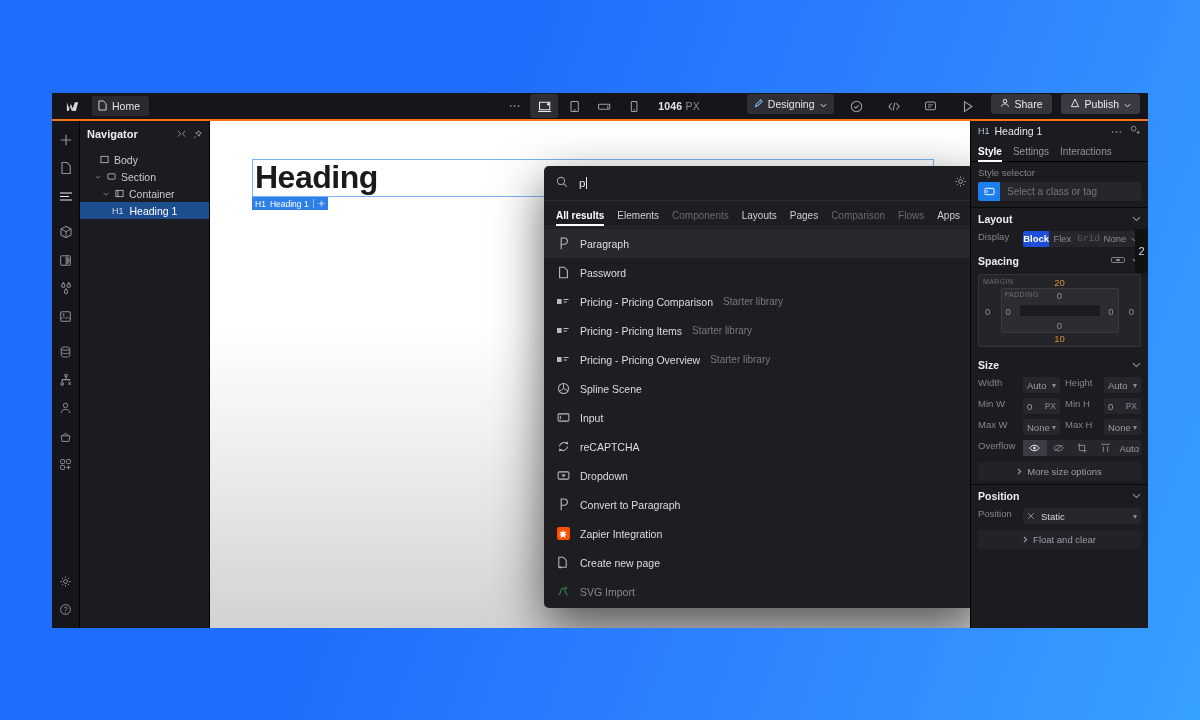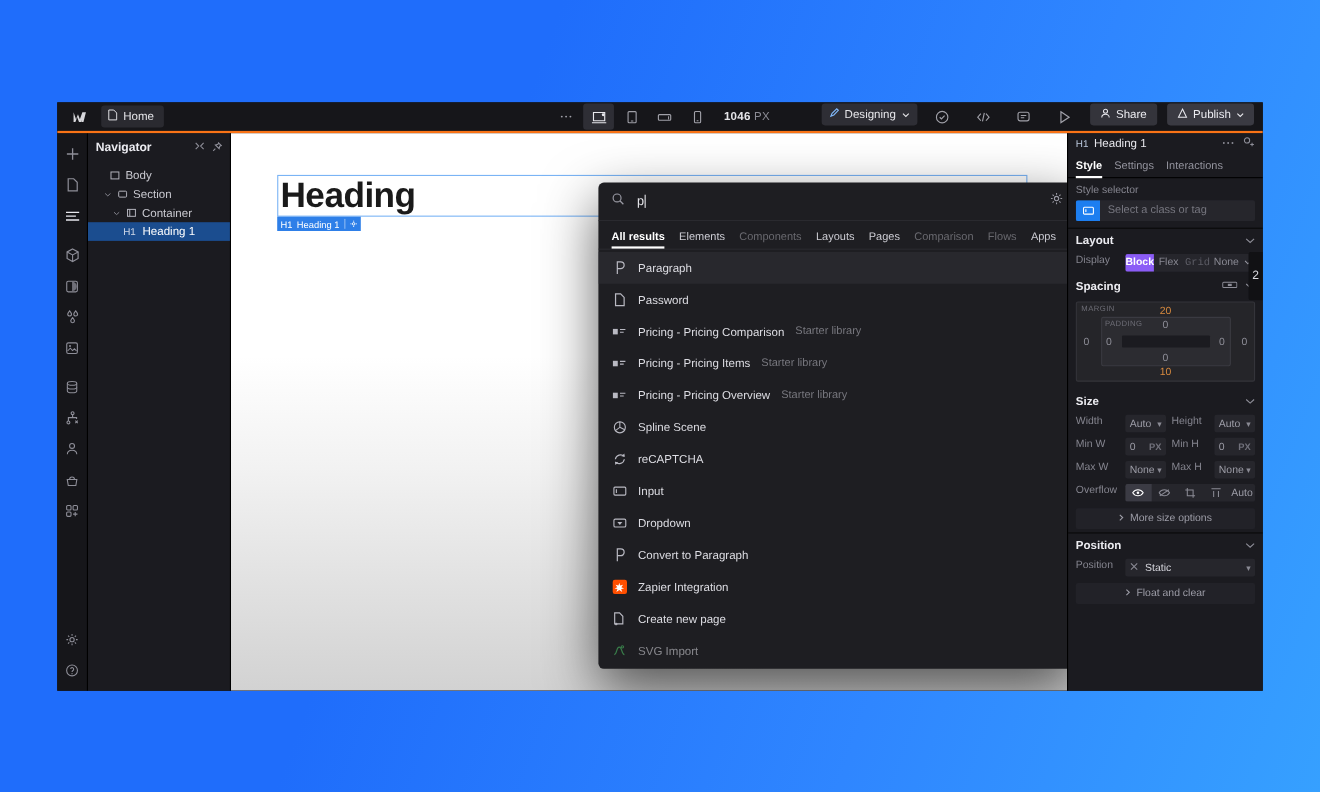--- a/index.html
+++ b/index.html
@@ -237,21 +237,21 @@
   .seg {
     display: flex; align-items: center;
     background: #26262c; border-radius: 2px;
     height: 16px; flex: 1;
     overflow: hidden;
   }
   .seg > div {
     flex: 1; text-align: center; color: #8a8a94; font-size: 9.5px;
     line-height: 16px; height: 16px;
   }
-  .seg > div.on { background: #8b5cf6; color: #fff; font-weight: 700; }
+  .seg > div.on { background: #1d4ed8; color: #fff; font-weight: 700; }
   .seg > div.dim { color: #5d5d66; font-family: Liberation Mono, monospace; }
   .seg .caret { flex: 0 0 13px; color: #9a9aa4; }
 
   .field {
     display: flex; align-items: center;
     background: #26262c; border-radius: 2px;
     height: 16px; flex: 1;
     padding: 0 4px;
     color: #9c9ca6; font-size: 9.5px;
     justify-content: space-between;
@@ -763,35 +763,35 @@
             <span class="res-ico">
               <svg width="13" height="13" viewBox="0 0 14 14">
                   <circle cx="7" cy="7" r="5.4" fill="none" stroke="currentColor" stroke-width="1.1"></circle>
                   <path fill="none" stroke="currentColor" stroke-width="1.05" d="M7 1.6v5.4L2.6 10.2M7 7l4.8 2.4"></path>
                 </svg>
             </span>
             <span>Spline Scene</span>
           </div>
           <div class="res-row">
             <span class="res-ico">
+              <svg width="13" height="11" viewBox="0 0 14 11">
+                  <rect x="1.2" y="1.6" width="11.6" height="7.8" rx="1" fill="none" stroke="currentColor" stroke-width="1.1"></rect>
+                  <path stroke="currentColor" stroke-width="1.1" d="M3.6 3.6v3.8"></path>
+                </svg>
+            </span>
+            <span>Input</span>
+          </div>
+          <div class="res-row">
+            <span class="res-ico">
               <svg width="13" height="13" viewBox="0 0 14 14">
                   <path fill="none" stroke="currentColor" stroke-width="1.15" d="M11.4 4.2A5.2 5.2 0 002.6 7M2.6 9.8A5.2 5.2 0 0011.4 7"></path>
                   <path fill="currentColor" d="M11.4 1.3l.4 3.3-3.3-.5zM2.6 12.7l-.4-3.3 3.3.5z"></path>
                 </svg>
             </span>
             <span>reCAPTCHA</span>
-          </div>
-          <div class="res-row">
-            <span class="res-ico">
-              <svg width="13" height="11" viewBox="0 0 14 11">
-                  <rect x="1.2" y="1.6" width="11.6" height="7.8" rx="1" fill="none" stroke="currentColor" stroke-width="1.1"></rect>
-                  <path stroke="currentColor" stroke-width="1.1" d="M3.6 3.6v3.8"></path>
-                </svg>
-            </span>
-            <span>Input</span>
           </div>
           <div class="res-row">
             <span class="res-ico">
               <svg width="13" height="11" viewBox="0 0 14 11">
                   <rect x="1.2" y="1.6" width="11.6" height="7.8" rx="1.3" fill="none" stroke="currentColor" stroke-width="1.1"></rect>
                   <path fill="currentColor" d="M4.6 4.5h4.8L7 7.3z"></path>
                 </svg>
             </span>
             <span>Dropdown</span>
           </div>

